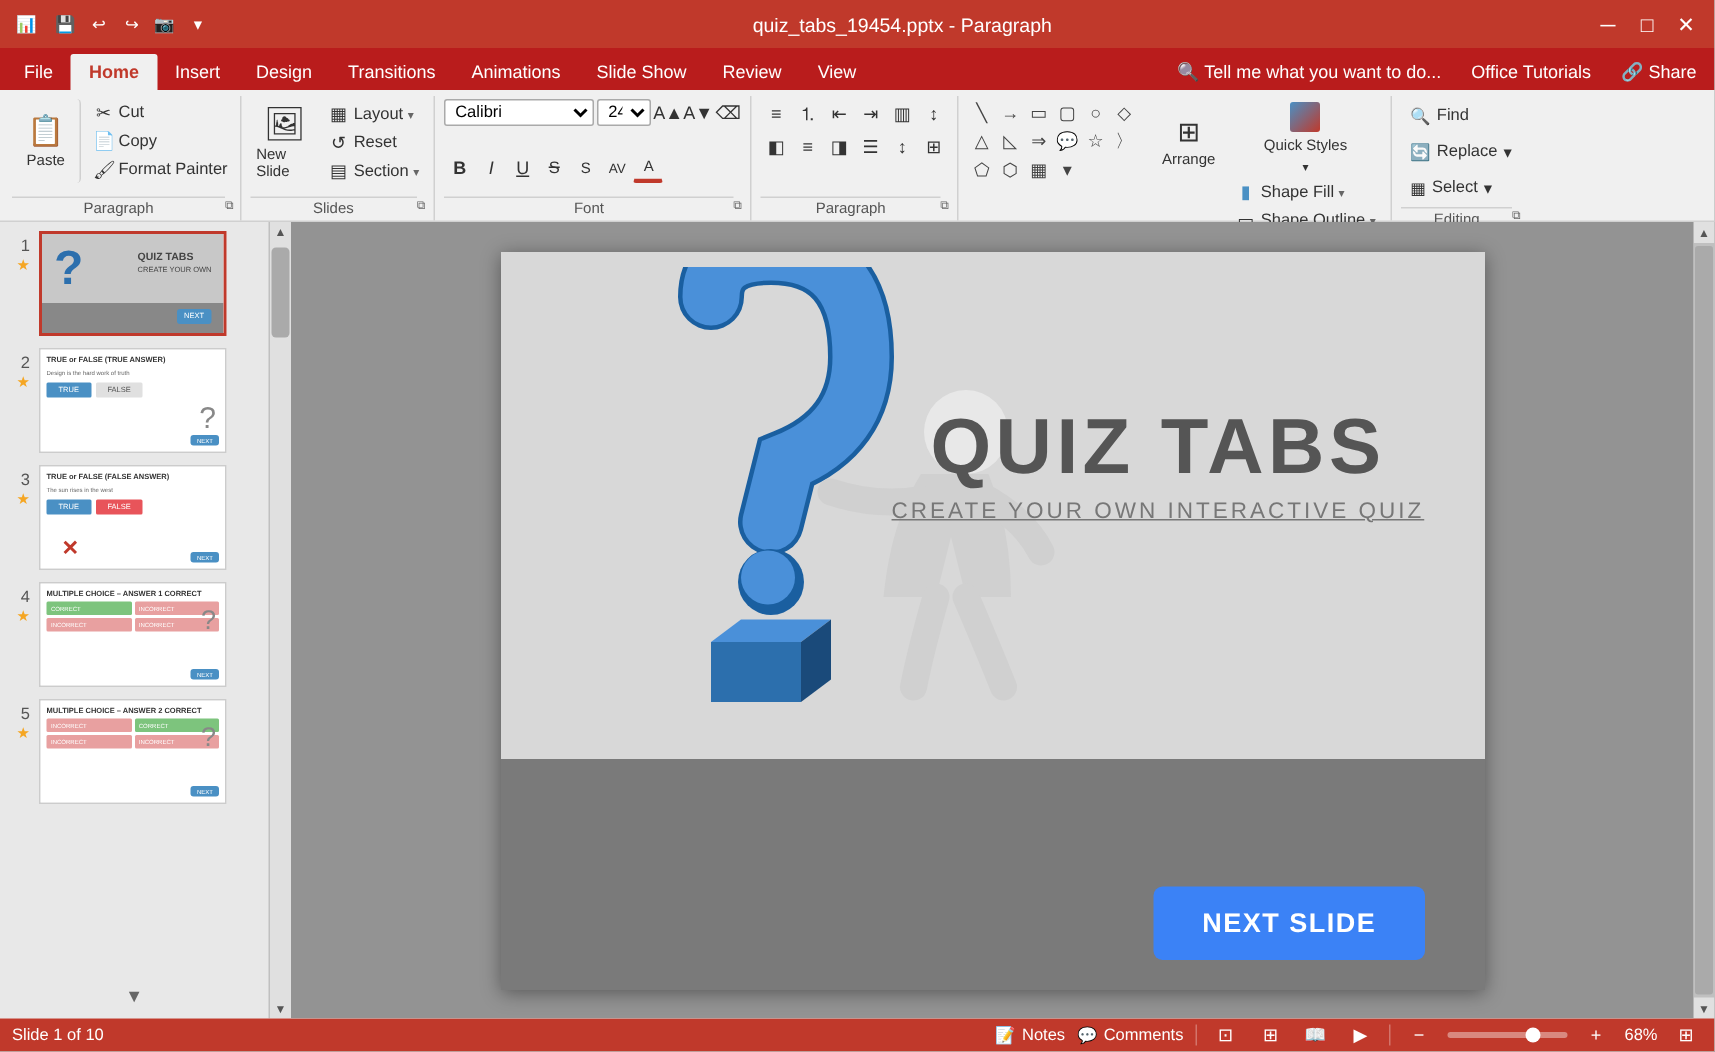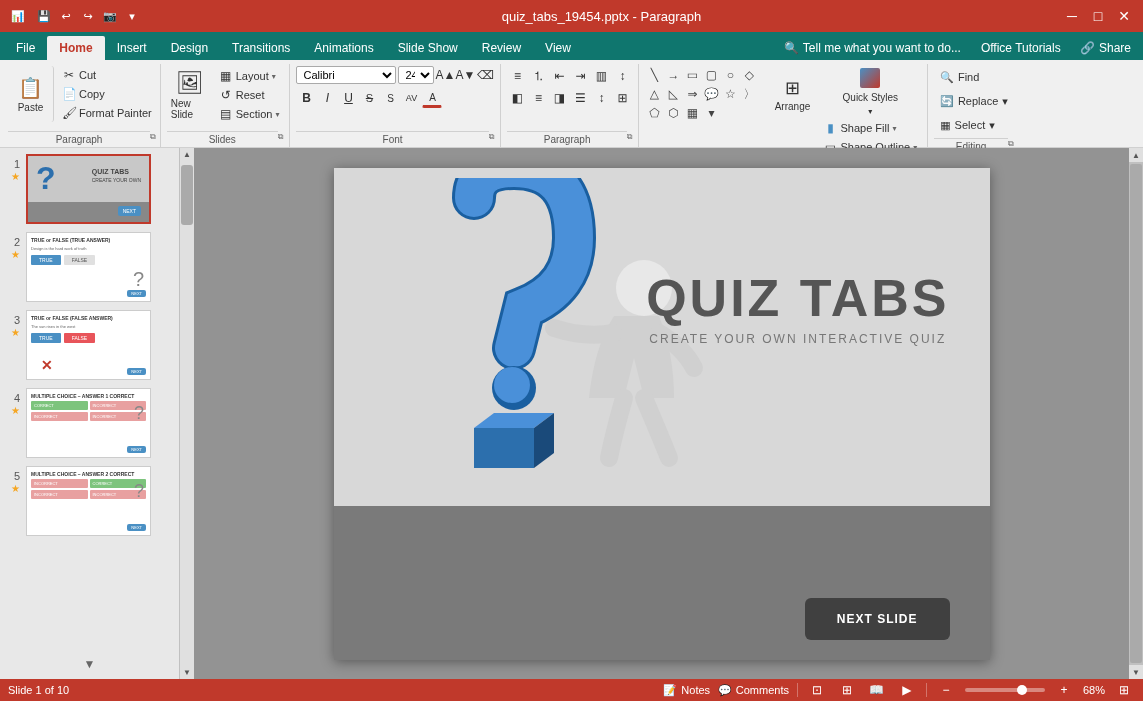--- a/index.html
+++ b/index.html
@@ -17,21 +17,21 @@
     }
     .title-bar-left { display: flex; align-items: center; gap: 6px; }
     .title-bar-center { flex: 1; text-align: center; font-size: 13px; color: white; }
     .title-bar-right { display: flex; align-items: center; gap: 4px; }
     .win-btn { width: 22px; height: 22px; display: flex; align-items: center; justify-content: center; font-size: 14px; color: white; cursor: pointer; border-radius: 2px; }
     .quick-access { display: flex; align-items: center; gap: 2px; }
     .qa-btn { width: 20px; height: 20px; display: flex; align-items: center; justify-content: center; font-size: 11px; color: white; cursor: pointer; border-radius: 2px; }
 
     
     .ribbon-tabs {
-      background: #0f766e;
+      background: #b91c1c;
       height: 28px;
       display: flex;
       align-items: flex-end;
       padding: 0 4px;
       flex-shrink: 0;
     }
     .ribbon-tab {
       padding: 4px 12px;
       color: white;
       font-size: 12px;
@@ -70,21 +70,21 @@
     .big-btn { display: flex; flex-direction: column; align-items: center; justify-content: center; width: 46px; height: 58px; cursor: pointer; border-radius: 3px; padding: 4px; font-size: 10px; color: #333; gap: 2px; }
     .big-btn .icon { font-size: 22px; }
     .small-btns { display: flex; flex-direction: column; gap: 1px; }
     .small-btn { display: flex; align-items: center; gap: 3px; padding: 2px 4px; cursor: pointer; border-radius: 2px; font-size: 11px; color: #333; height: 18px; white-space: nowrap; }
     .small-btn .s-icon { font-size: 12px; width: 14px; text-align: center; }
     .small-btn .chevron { font-size: 8px; color: #666; }
     .paste-big { display: flex; flex-direction: column; align-items: center; justify-content: center; width: 46px; cursor: pointer; border-radius: 3px; padding: 4px; font-size: 10px; color: #333; gap: 2px; border-right: 1px solid #d0d0d0; }
     .paste-big .icon { font-size: 20px; }
 
     
-    .font-row { display: flex; align-items: center; gap: 2px; margin-bottom: 2px; }
+    .font-row { display: flex; align-items: center; gap: 2px; margin-bottom: 16px; }
     .font-select { width: 100px; height: 18px; font-size: 11px; border: 1px solid #aaa; background: white; border-radius: 2px; padding: 0 2px; }
     .font-size-select { width: 36px; height: 18px; font-size: 11px; border: 1px solid #aaa; background: white; border-radius: 2px; padding: 0 2px; }
     .font-btn { width: 18px; height: 18px; display: flex; align-items: center; justify-content: center; cursor: pointer; border-radius: 2px; font-size: 12px; color: #333; border: 1px solid transparent; }
     .format-row { display: flex; align-items: center; gap: 1px; }
     .fmt-btn { width: 20px; height: 20px; display: flex; align-items: center; justify-content: center; cursor: pointer; border-radius: 2px; font-size: 12px; color: #333; border: 1px solid transparent; }
 
     
     .para-row { display: flex; align-items: center; gap: 1px; }
 
     
@@ -169,23 +169,23 @@
       position: absolute;
       bottom: 0; left: 0; right: 0;
       height: 154px;
       background: #7a7a7a;
       display: flex;
       align-items: flex-end;
       justify-content: flex-end;
       padding: 20px 40px;
     }
     .next-slide-btn {
-      background: #404040;
+      background: #3b82f6;
       color: white;
-      font-size: 12px;
+      font-size: 18px;
       font-weight: 700;
       padding: 14px 32px;
       border-radius: 6px;
       cursor: pointer;
       letter-spacing: 1px;
     }
     
     .v-scroll {
       width: 14px;
       background: #c0c0c0;
@@ -604,21 +604,21 @@
 
             <path d="M115,75 Q140,90 150,110" stroke="#d0d0d0" stroke-width="18" fill="none" stroke-linecap="round"></path>
 
             <path d="M80,140 Q70,175 65,200" stroke="#d0d0d0" stroke-width="18" fill="none" stroke-linecap="round"></path>
             <path d="M100,140 Q115,175 125,200" stroke="#d0d0d0" stroke-width="18" fill="none" stroke-linecap="round"></path>
           </svg>
         </div>
 
         <div style="position:absolute;right:40px;top:100px;text-align:center;">
           <div style="font-size:52px;font-weight:900;color:#555;letter-spacing:3px;">QUIZ TABS</div>
-          <div style="font-size:12px;color:#777;letter-spacing:2px;margin-top:4px;">CREATE YOUR OWN INTERACTIVE QUIZ</div>
+          <div style="font-size:15px;color:#777;letter-spacing:2px;margin-top:4px;text-decoration:underline;">CREATE YOUR OWN INTERACTIVE QUIZ</div>
         </div>
       </div>
 
       <div class="slide-bottom-half">
         <div class="next-slide-btn">NEXT SLIDE</div>
       </div>
     </div>
   </div>
 
   <div class="v-scroll">

